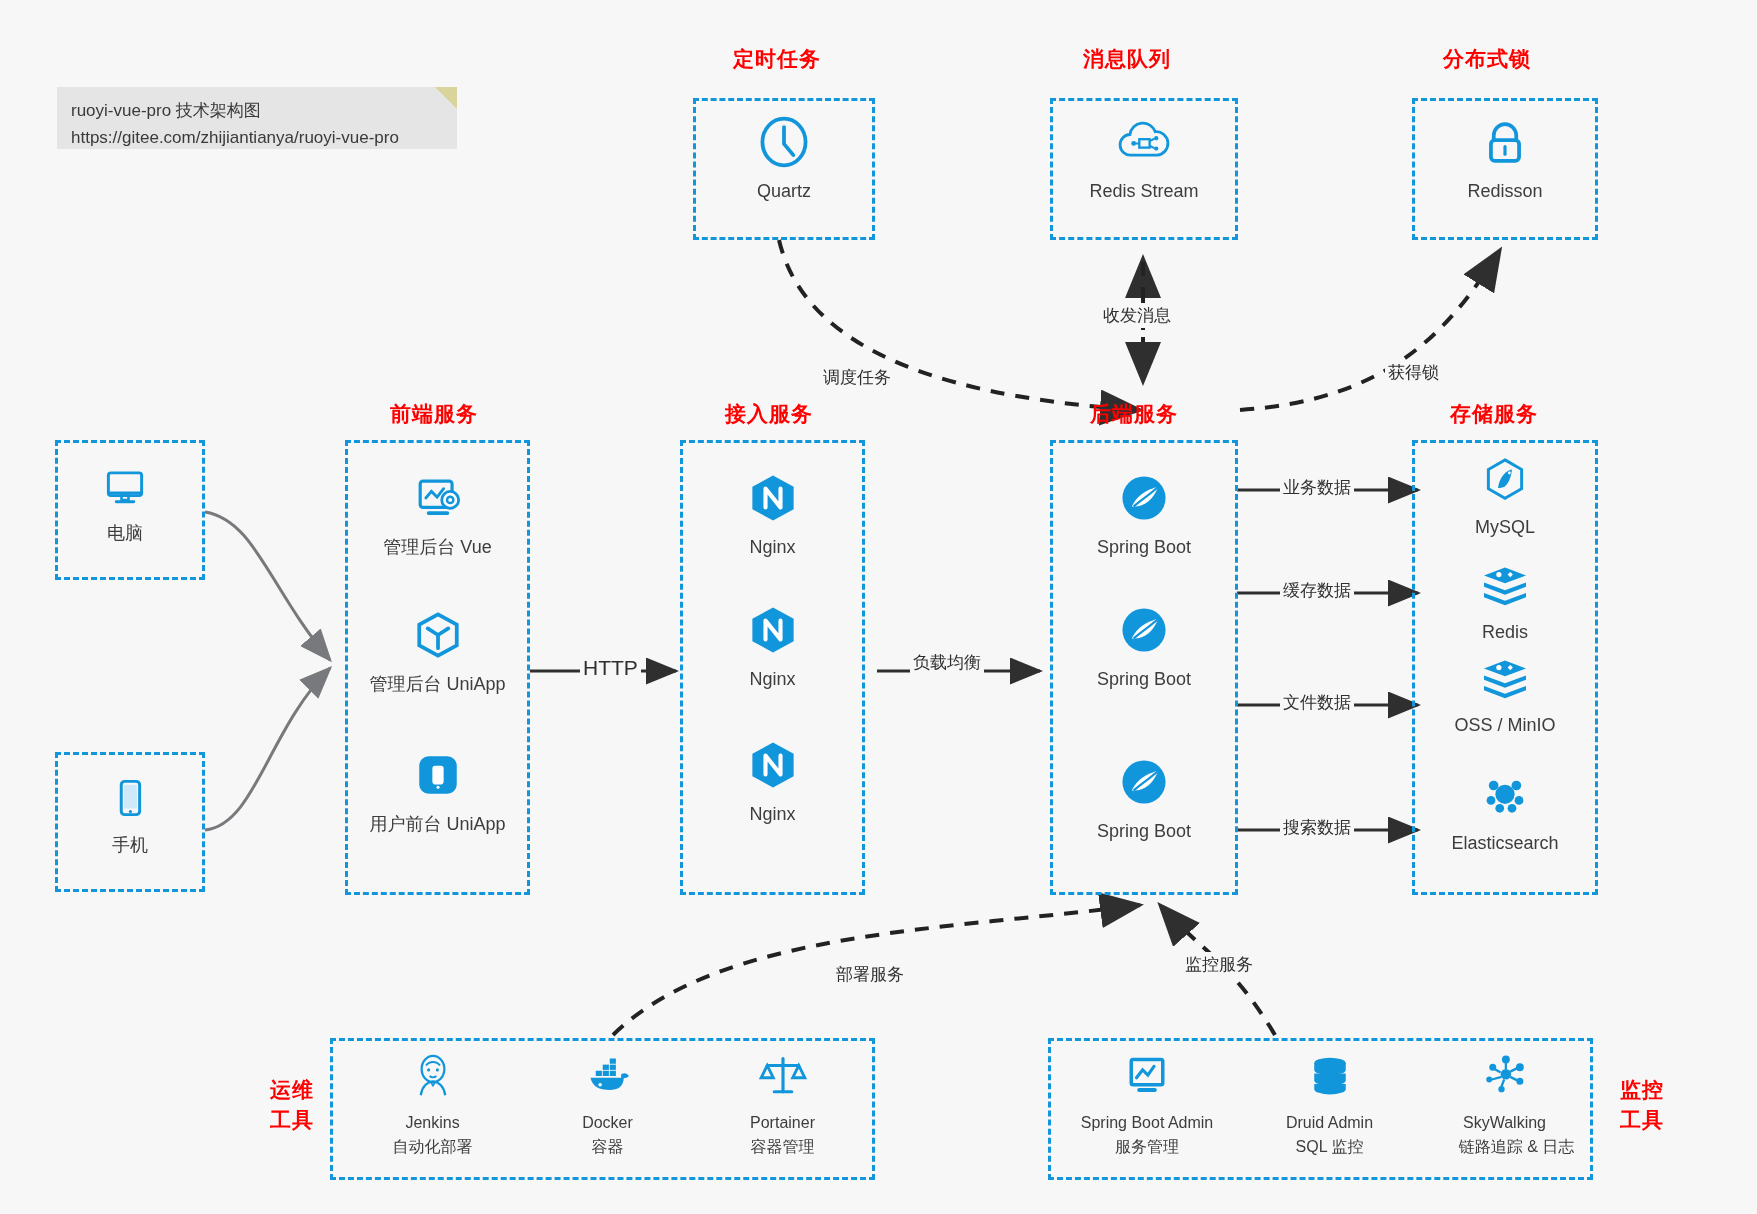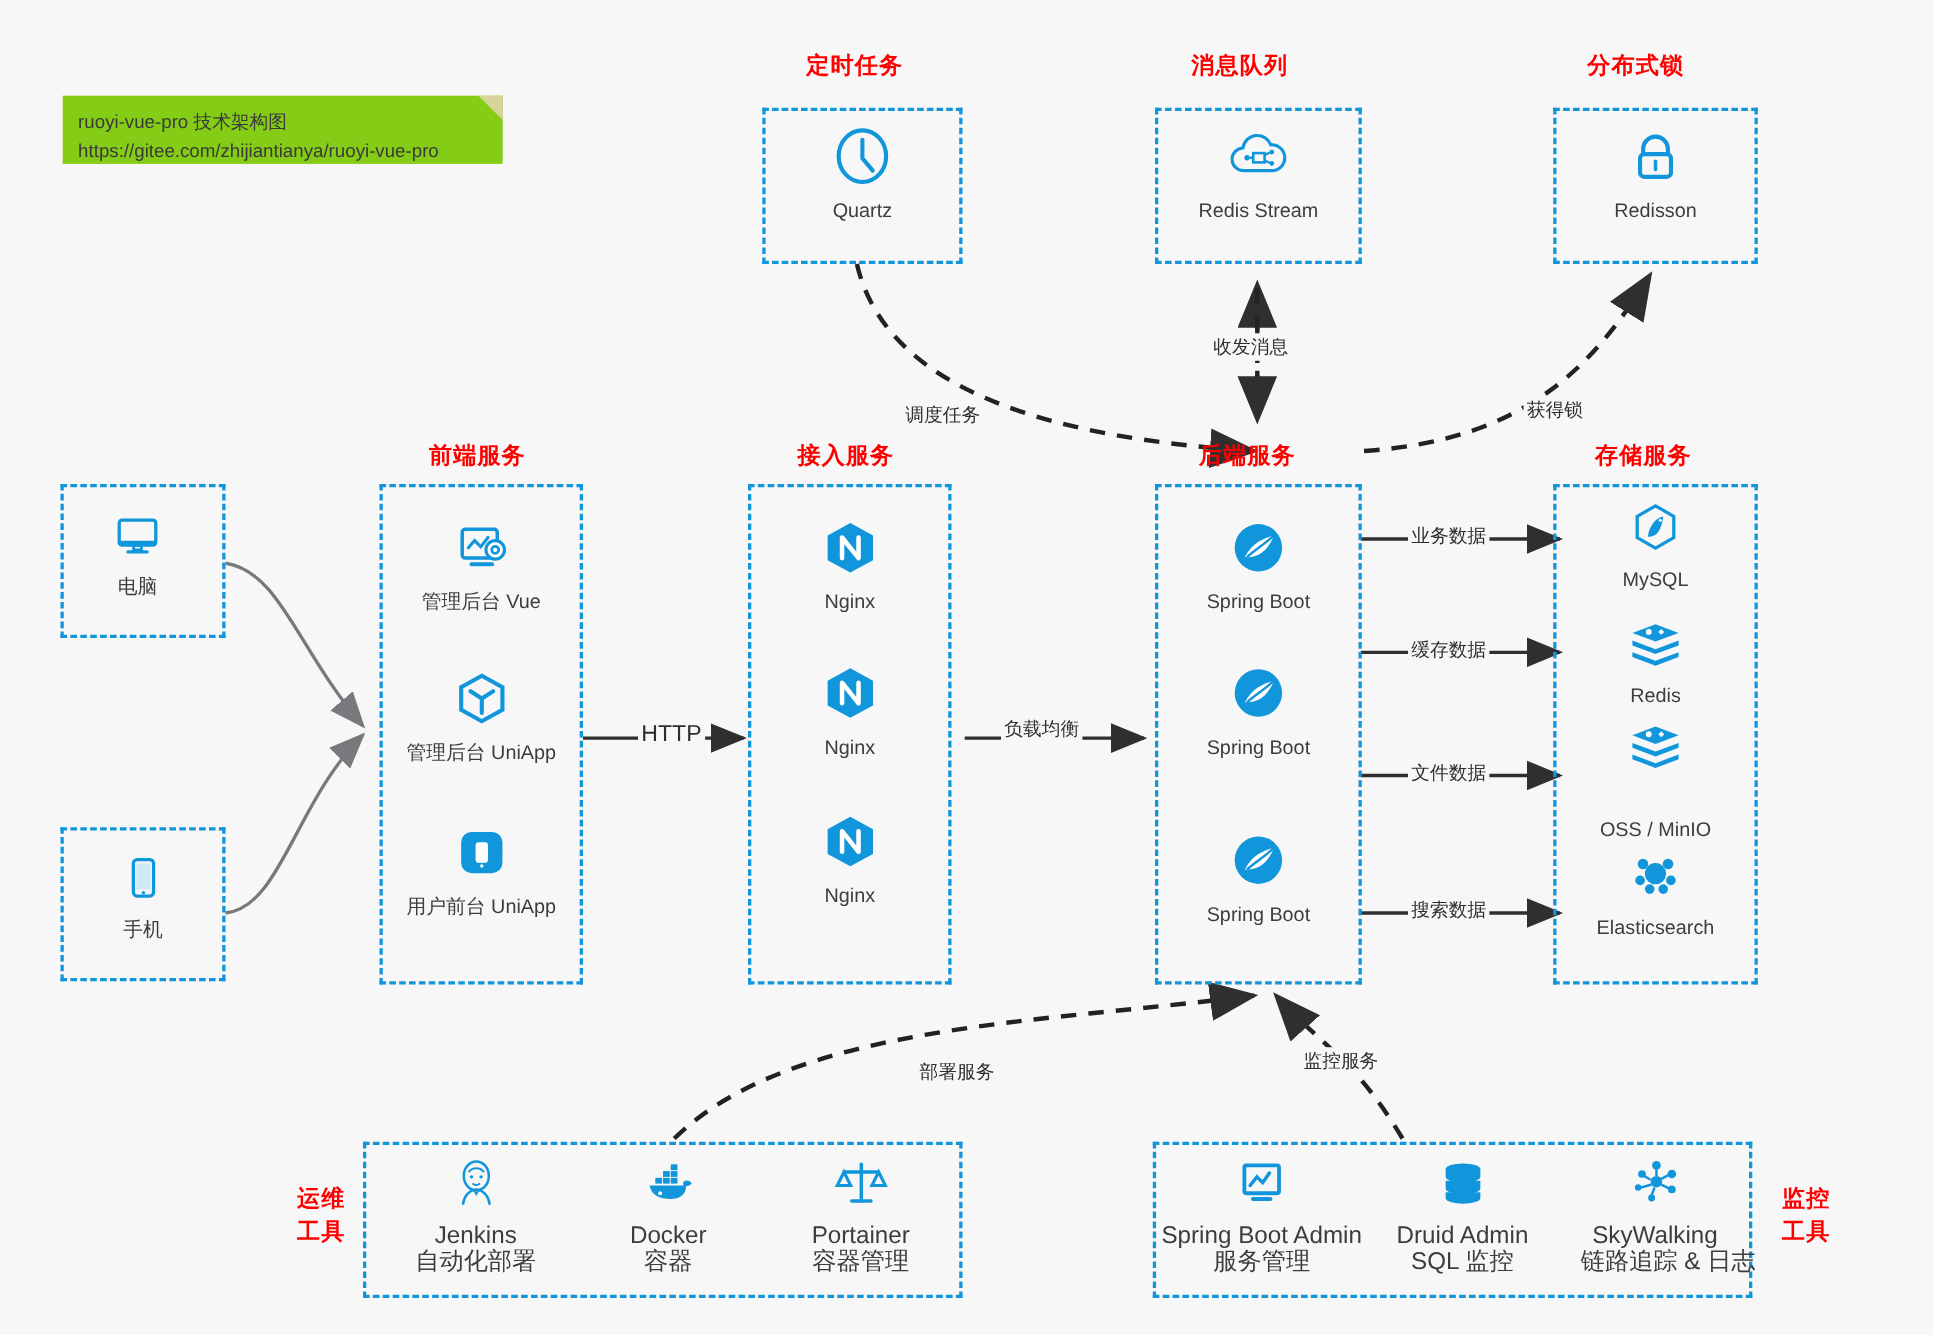--- a/index.html
+++ b/index.html
@@ -9,21 +9,21 @@
     font-family:"Liberation Sans","DejaVu Sans",sans-serif;
     position:relative;overflow:hidden;
     color:#333;
   }
   #canvas{position:absolute;inset:0;}
   svg.wires{position:absolute;left:0;top:0;width:1757px;height:1214px;pointer-events:none;}
 
   
   .note{
     position:absolute;left:57px;top:87px;width:400px;height:62px;
-    background:#84cc16;
+    background:#e5e5e5;
     padding:10px 14px 0 14px;box-sizing:border-box;
     font-size:17px;line-height:27px;color:#3a3a3a;
   }
   .note .fold{
     position:absolute;right:0;top:0;width:0;height:0;
     border-left:22px solid transparent;border-top:22px solid #d9d49c;
   }
 
   
   .gtitle{
@@ -39,21 +39,21 @@
     background:transparent;
     box-sizing:border-box;
   }
   .cell{
     position:absolute;
     display:flex;flex-direction:column;align-items:center;justify-content:flex-start;
   }
   .cell .lbl{
     font-size:18px;color:#3d3d3d;margin-top:7px;white-space:nowrap;text-align:center;line-height:24px;
   }
-  .cell .lbl.small{font-size:22px;}
+  .cell .lbl.small{font-size:16px;}
   .ico{width:56px;height:56px;display:block;}
   .ico.big{width:60px;height:60px;}
 
   
   .elabel{
     position:absolute;font-size:21px;color:#2f2f2f;background:#f7f7f7;
     padding:1px 3px;white-space:nowrap;
   }
   .elabel.cn{font-size:17px;}
 </style>
@@ -271,21 +271,21 @@
     <svg class="ico" viewBox="0 0 64 64">
       <path d="M32 12 L56 21 L32 30 L8 21 Z" fill="#1296db"></path>
       <path d="M8 29 L32 38 L56 29 L56 34 L32 43 L8 34 Z" fill="#1296db"></path>
       <path d="M8 41 L32 50 L56 41 L56 46 L32 55 L8 46 Z" fill="#1296db"></path>
       <circle cx="25" cy="20" r="3" fill="#fff"></circle>
       <path d="M38 17 l3 3 l-3 3 l-3 -3z" fill="#fff"></path>
     </svg>
     <div class="lbl">Redis</div>
   </div>
 
-  <div class="cell" style="left:1412px;top:650px;width:186px;gap:29px;">
+  <div class="cell" style="left:1412px;top:650px;width:186px;">
     <svg class="ico" viewBox="0 0 64 64">
       <path d="M32 12 L56 21 L32 30 L8 21 Z" fill="#1296db"></path>
       <path d="M8 29 L32 38 L56 29 L56 34 L32 43 L8 34 Z" fill="#1296db"></path>
       <path d="M8 41 L32 50 L56 41 L56 46 L32 55 L8 46 Z" fill="#1296db"></path>
       <circle cx="25" cy="20" r="3" fill="#fff"></circle>
       <path d="M38 17 l3 3 l-3 3 l-3 -3z" fill="#fff"></path>
     </svg>
     <div class="lbl">OSS / MinIO</div>
   </div>
 

